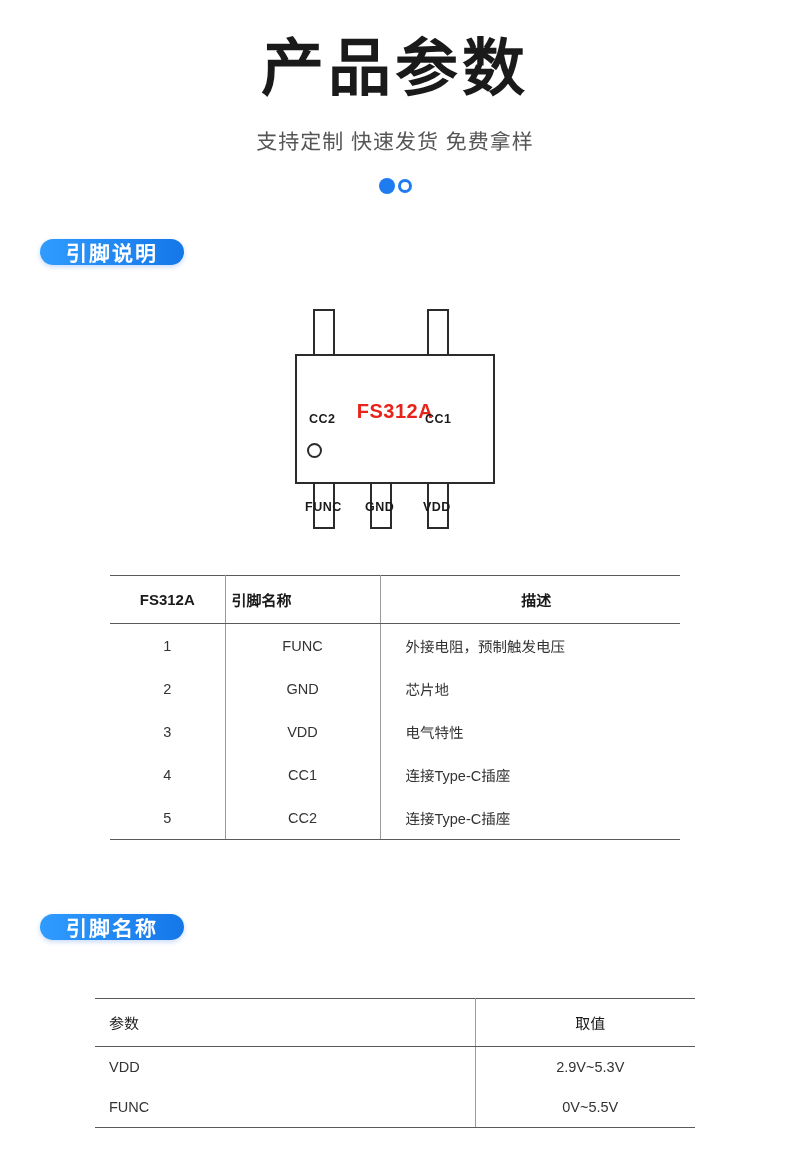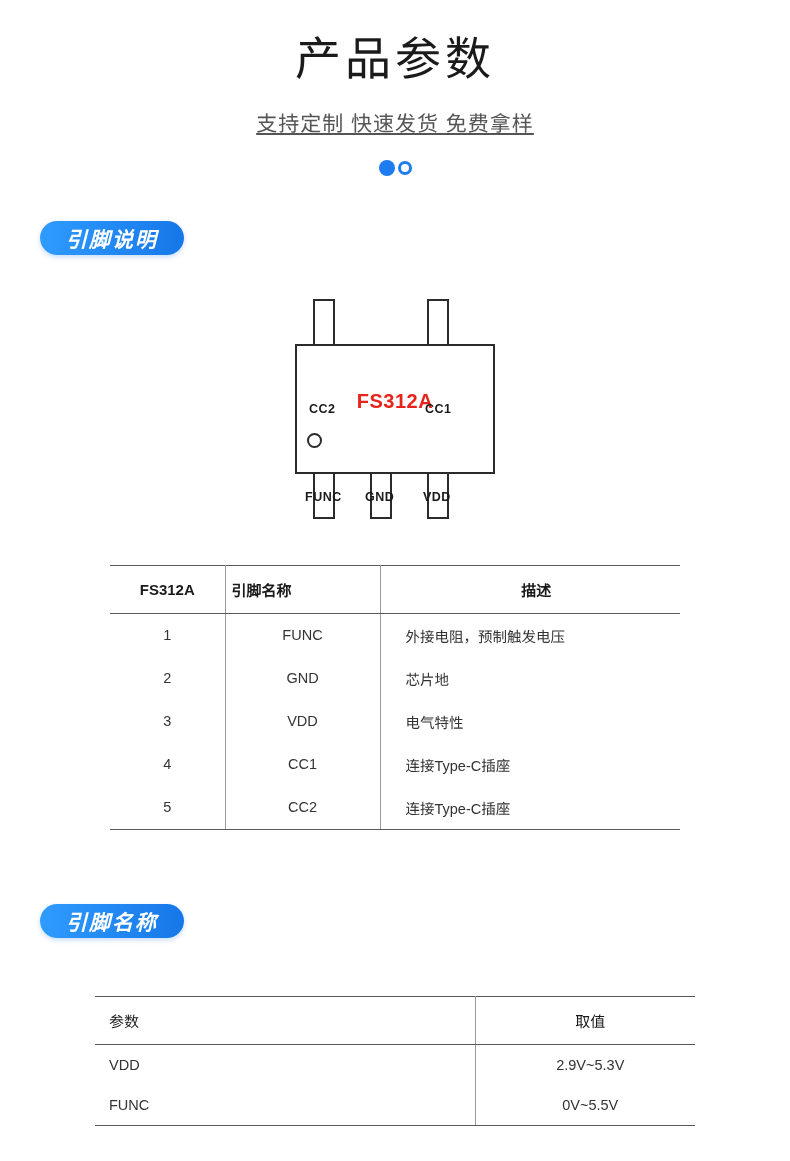--- a/index.html
+++ b/index.html
@@ -16,33 +16,32 @@
     position: relative;
     overflow: hidden;
   }
 
   
   .page-header {
     text-align: center;
     padding-top: 34px;
   }
   .main-title {
-    font-size: 46px;
-    font-weight: normal;
+    font-size: 63px;
+    font-weight: bold;
     letter-spacing: 4px;
     color: #1a1a1a;
     line-height: 1.1;
     margin: 0;
   }
   .subtitle {
     font-size: 21px;
     color: #555555;
     margin-top: 22px;
     letter-spacing: 1px;
-    text-decoration: underline;
   }
   .divider-dots {
     margin-top: 20px;
     height: 22px;
     display: flex;
     align-items: center;
     justify-content: center;
     gap: 3px;
   }
   .dot-filled {
@@ -57,31 +56,30 @@
     border-radius: 50%;
     border: 3px solid #1f7bf0;
     background: #ffffff;
   }
 
   
   .section-pill {
     display: inline-flex;
     align-items: center;
     justify-content: center;
-    height: 34px;
+    height: 26px;
     padding: 0 26px;
     border-radius: 21px;
     background: linear-gradient(90deg, #2f9bff 0%, #1677e8 100%);
     color: #ffffff;
     font-size: 21px;
     font-weight: bold;
     letter-spacing: 2px;
     position: relative;
     box-shadow: 0 2px 5px rgba(30,110,230,0.25);
-    font-style: italic;
   }
   .section-pill::after {
     content: "";
     position: absolute;
     left: 10px;
     bottom: -7px;
     width: 26px;
     height: 14px;
     background: #ffffff;
     border-bottom-left-radius: 14px;

